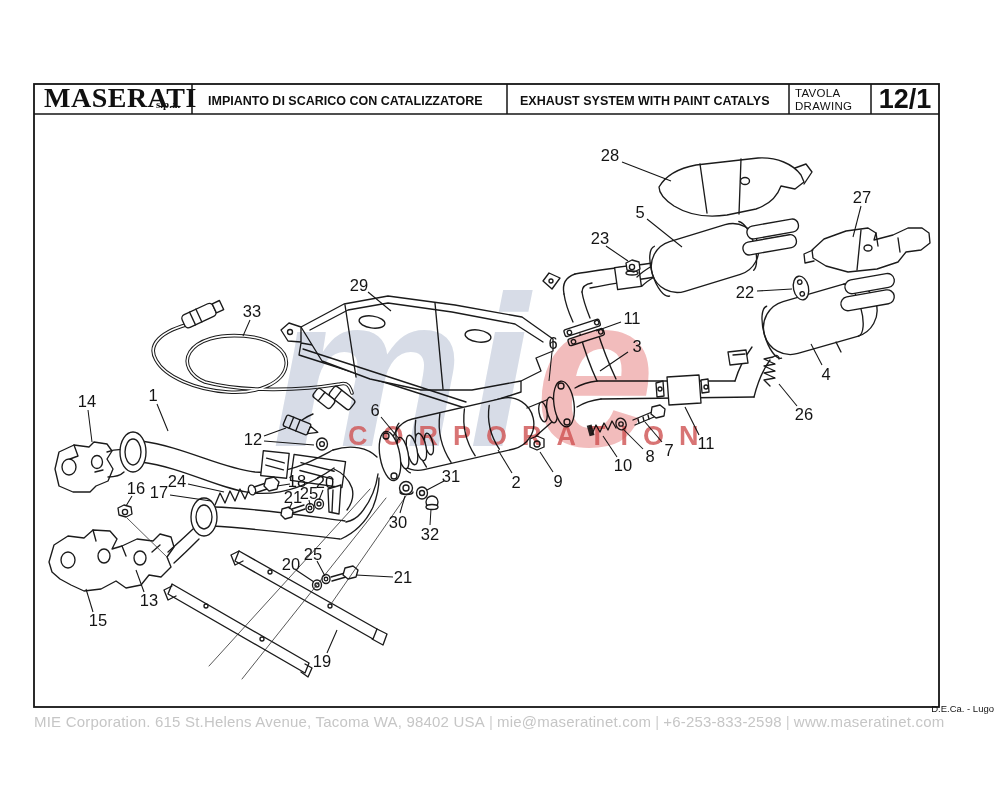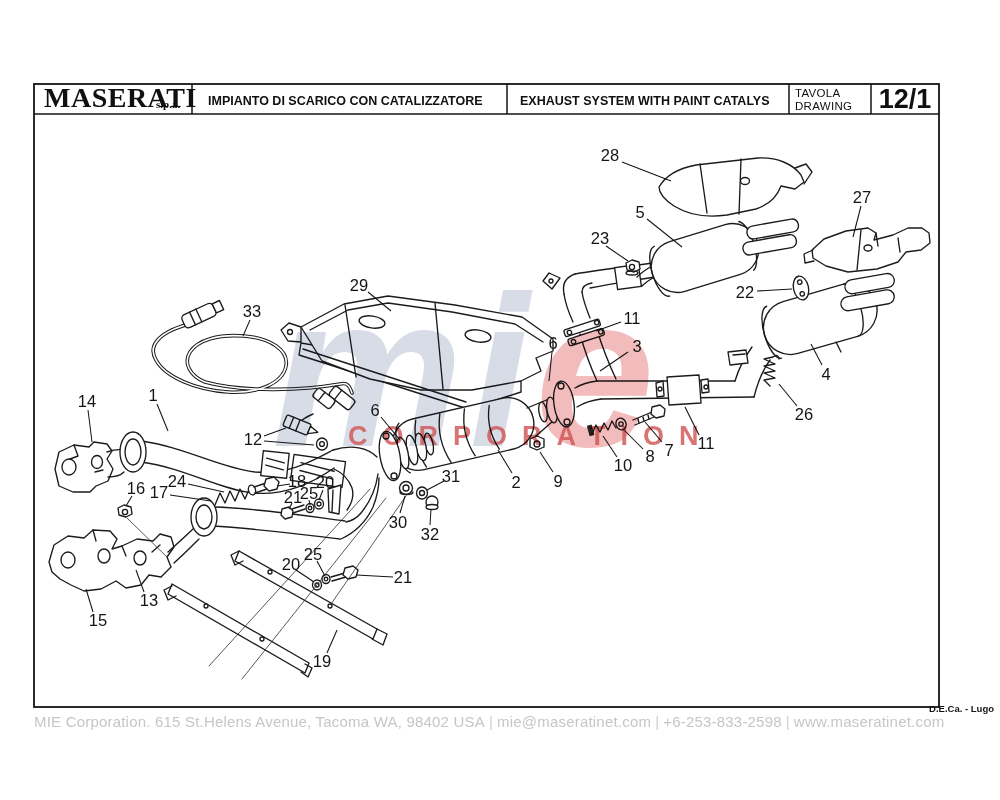--- a/index.html
+++ b/index.html
@@ -31,21 +31,21 @@
   .wm{mix-blend-mode:multiply;}
   .wm-big{font-size:215px;font-weight:700;font-style:italic;letter-spacing:6px;opacity:.42;}
   .wm-corp{font-size:27px;font-weight:700;letter-spacing:15px;opacity:.8;}
 
   
   .footer{position:absolute;left:34px;width:906px;top:713px;display:flex;
           justify-content:space-between;align-items:flex-start;color:#c6c6c6;
           font-size:15px;letter-spacing:.2px;white-space:nowrap;}
   .footer .sep{color:#cfcfcf;padding:0 4px;}
   .deca{position:absolute;left:0;top:703px;width:994px;text-align:right;
-        font-size:9.5px;font-weight:700;color:#141414;}
+        font-size:9.5px;font-weight:400;color:#141414;}
 </style>
 </head>
 <body>
 
 <div class="page">
 
 <svg width="1000" height="800" viewBox="0 0 1000 800">
 
   <g class="draw">
 

